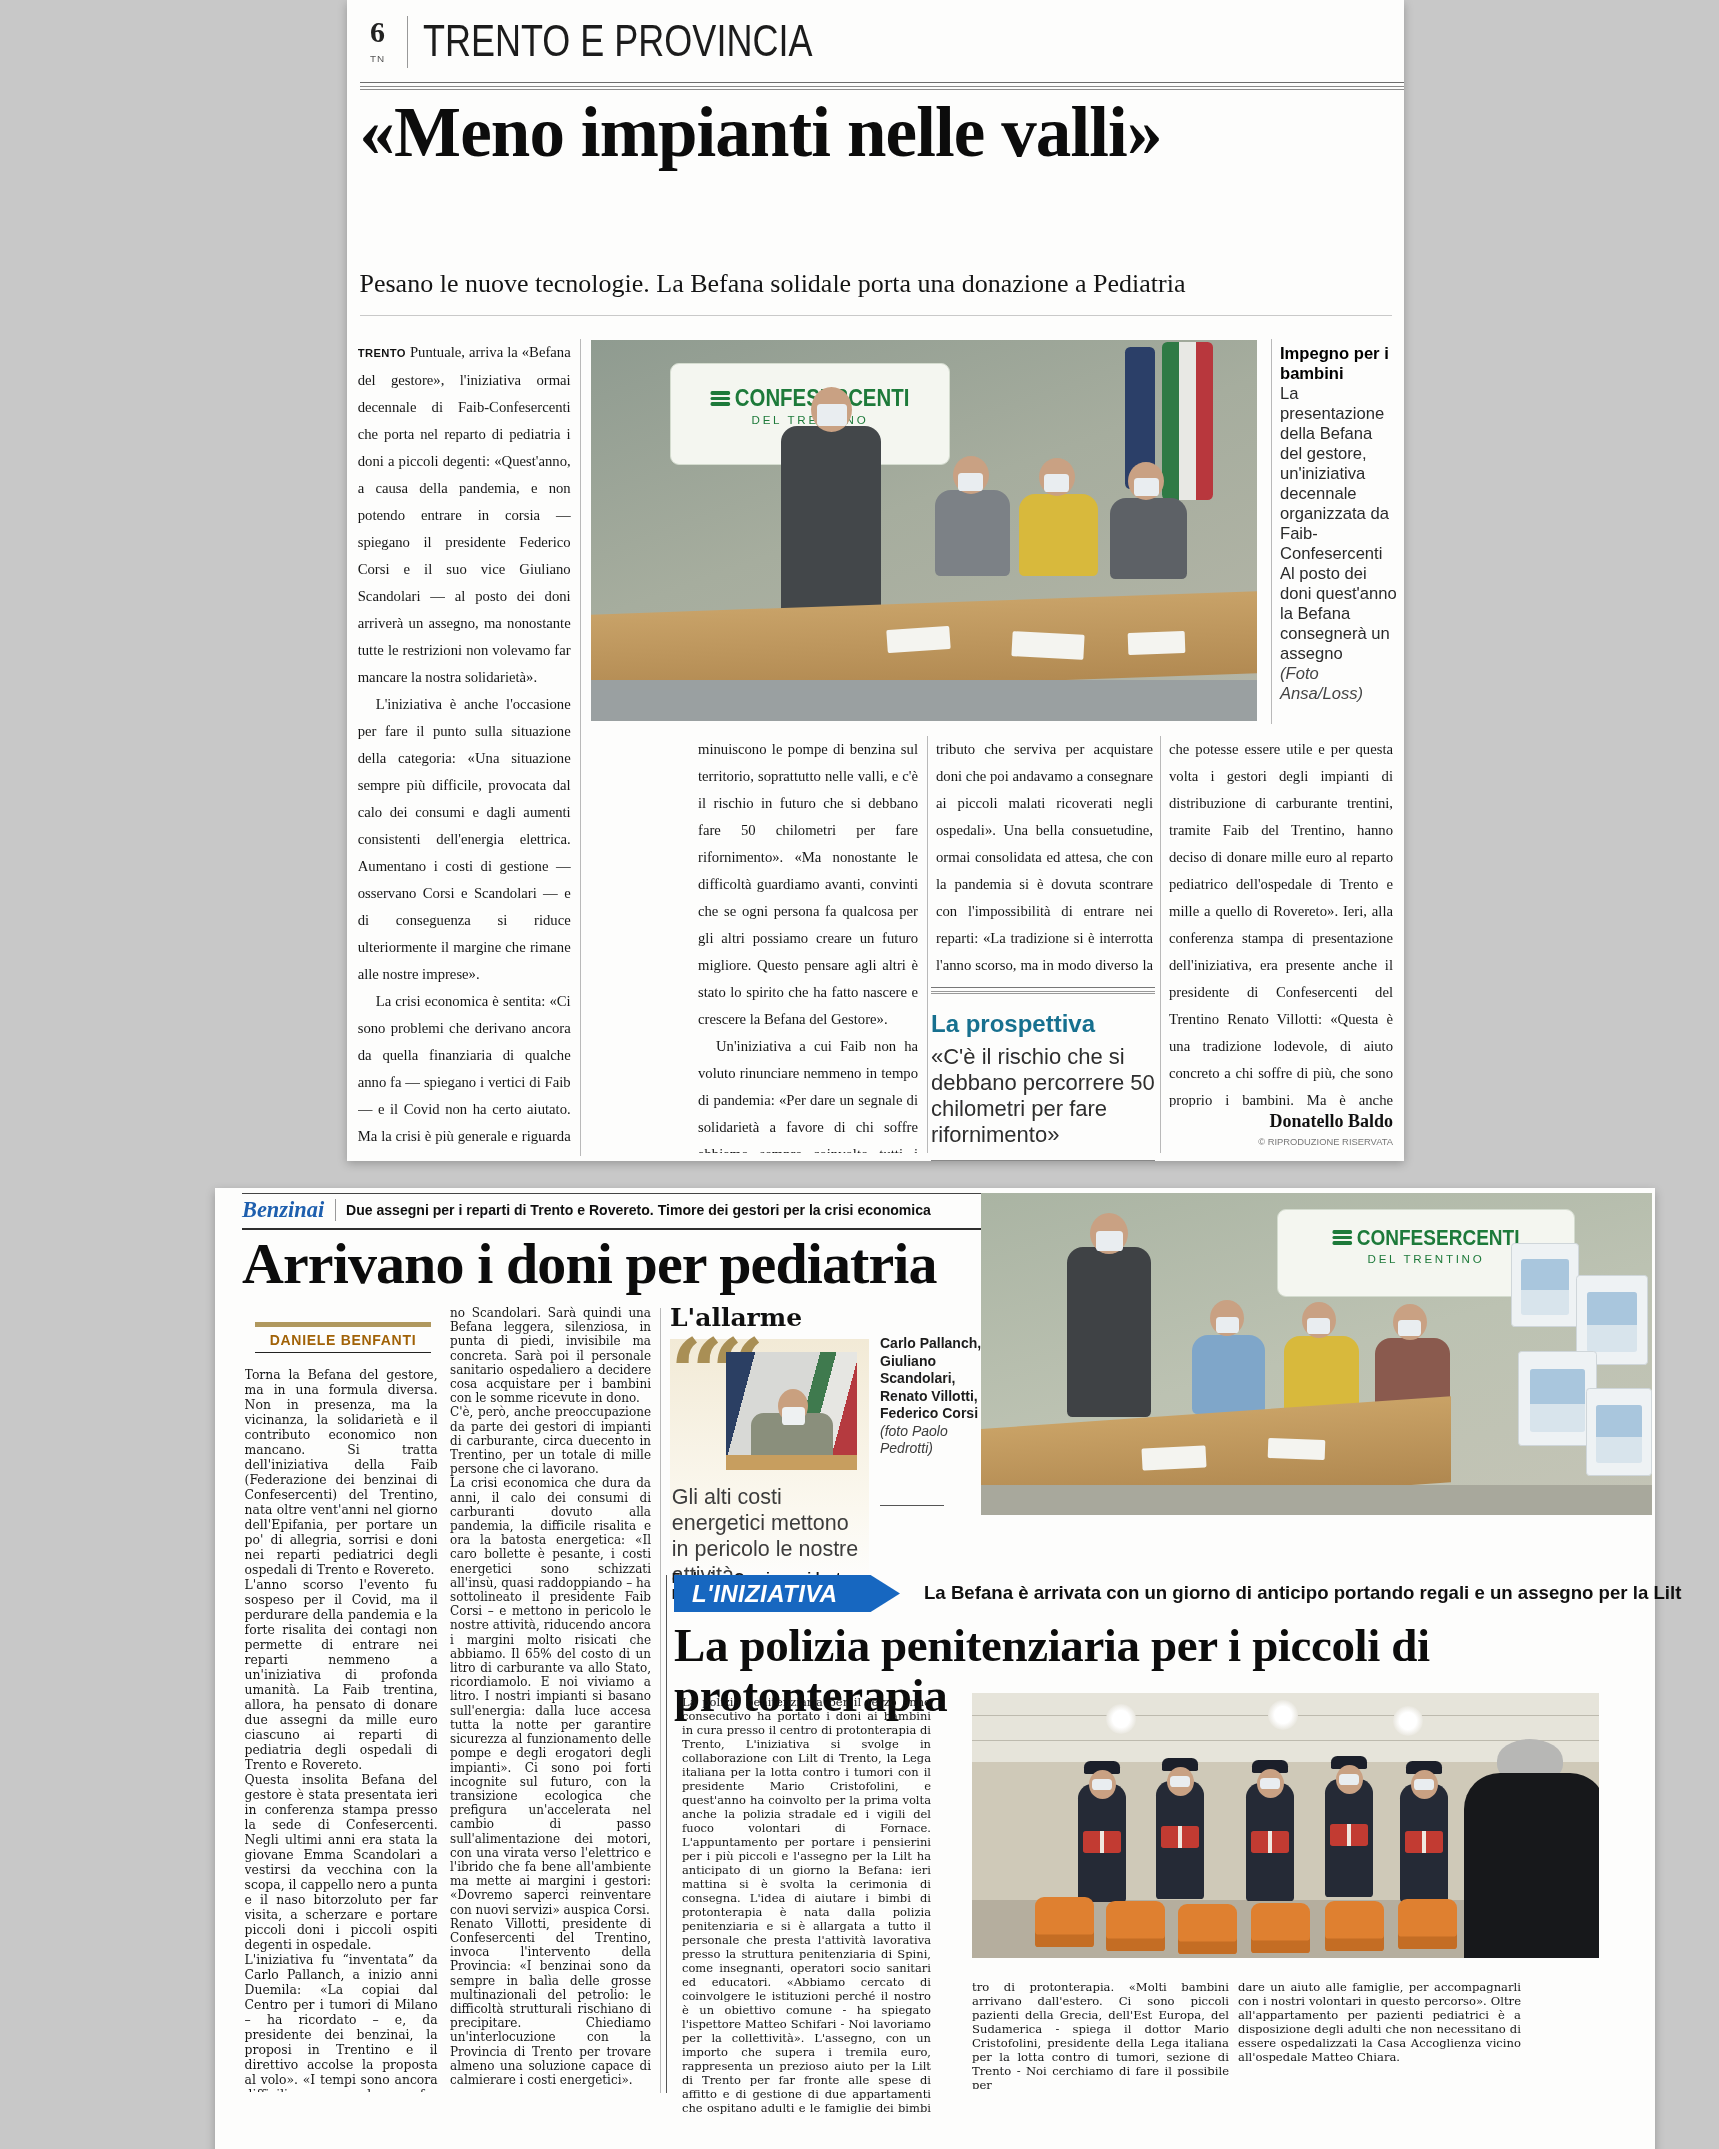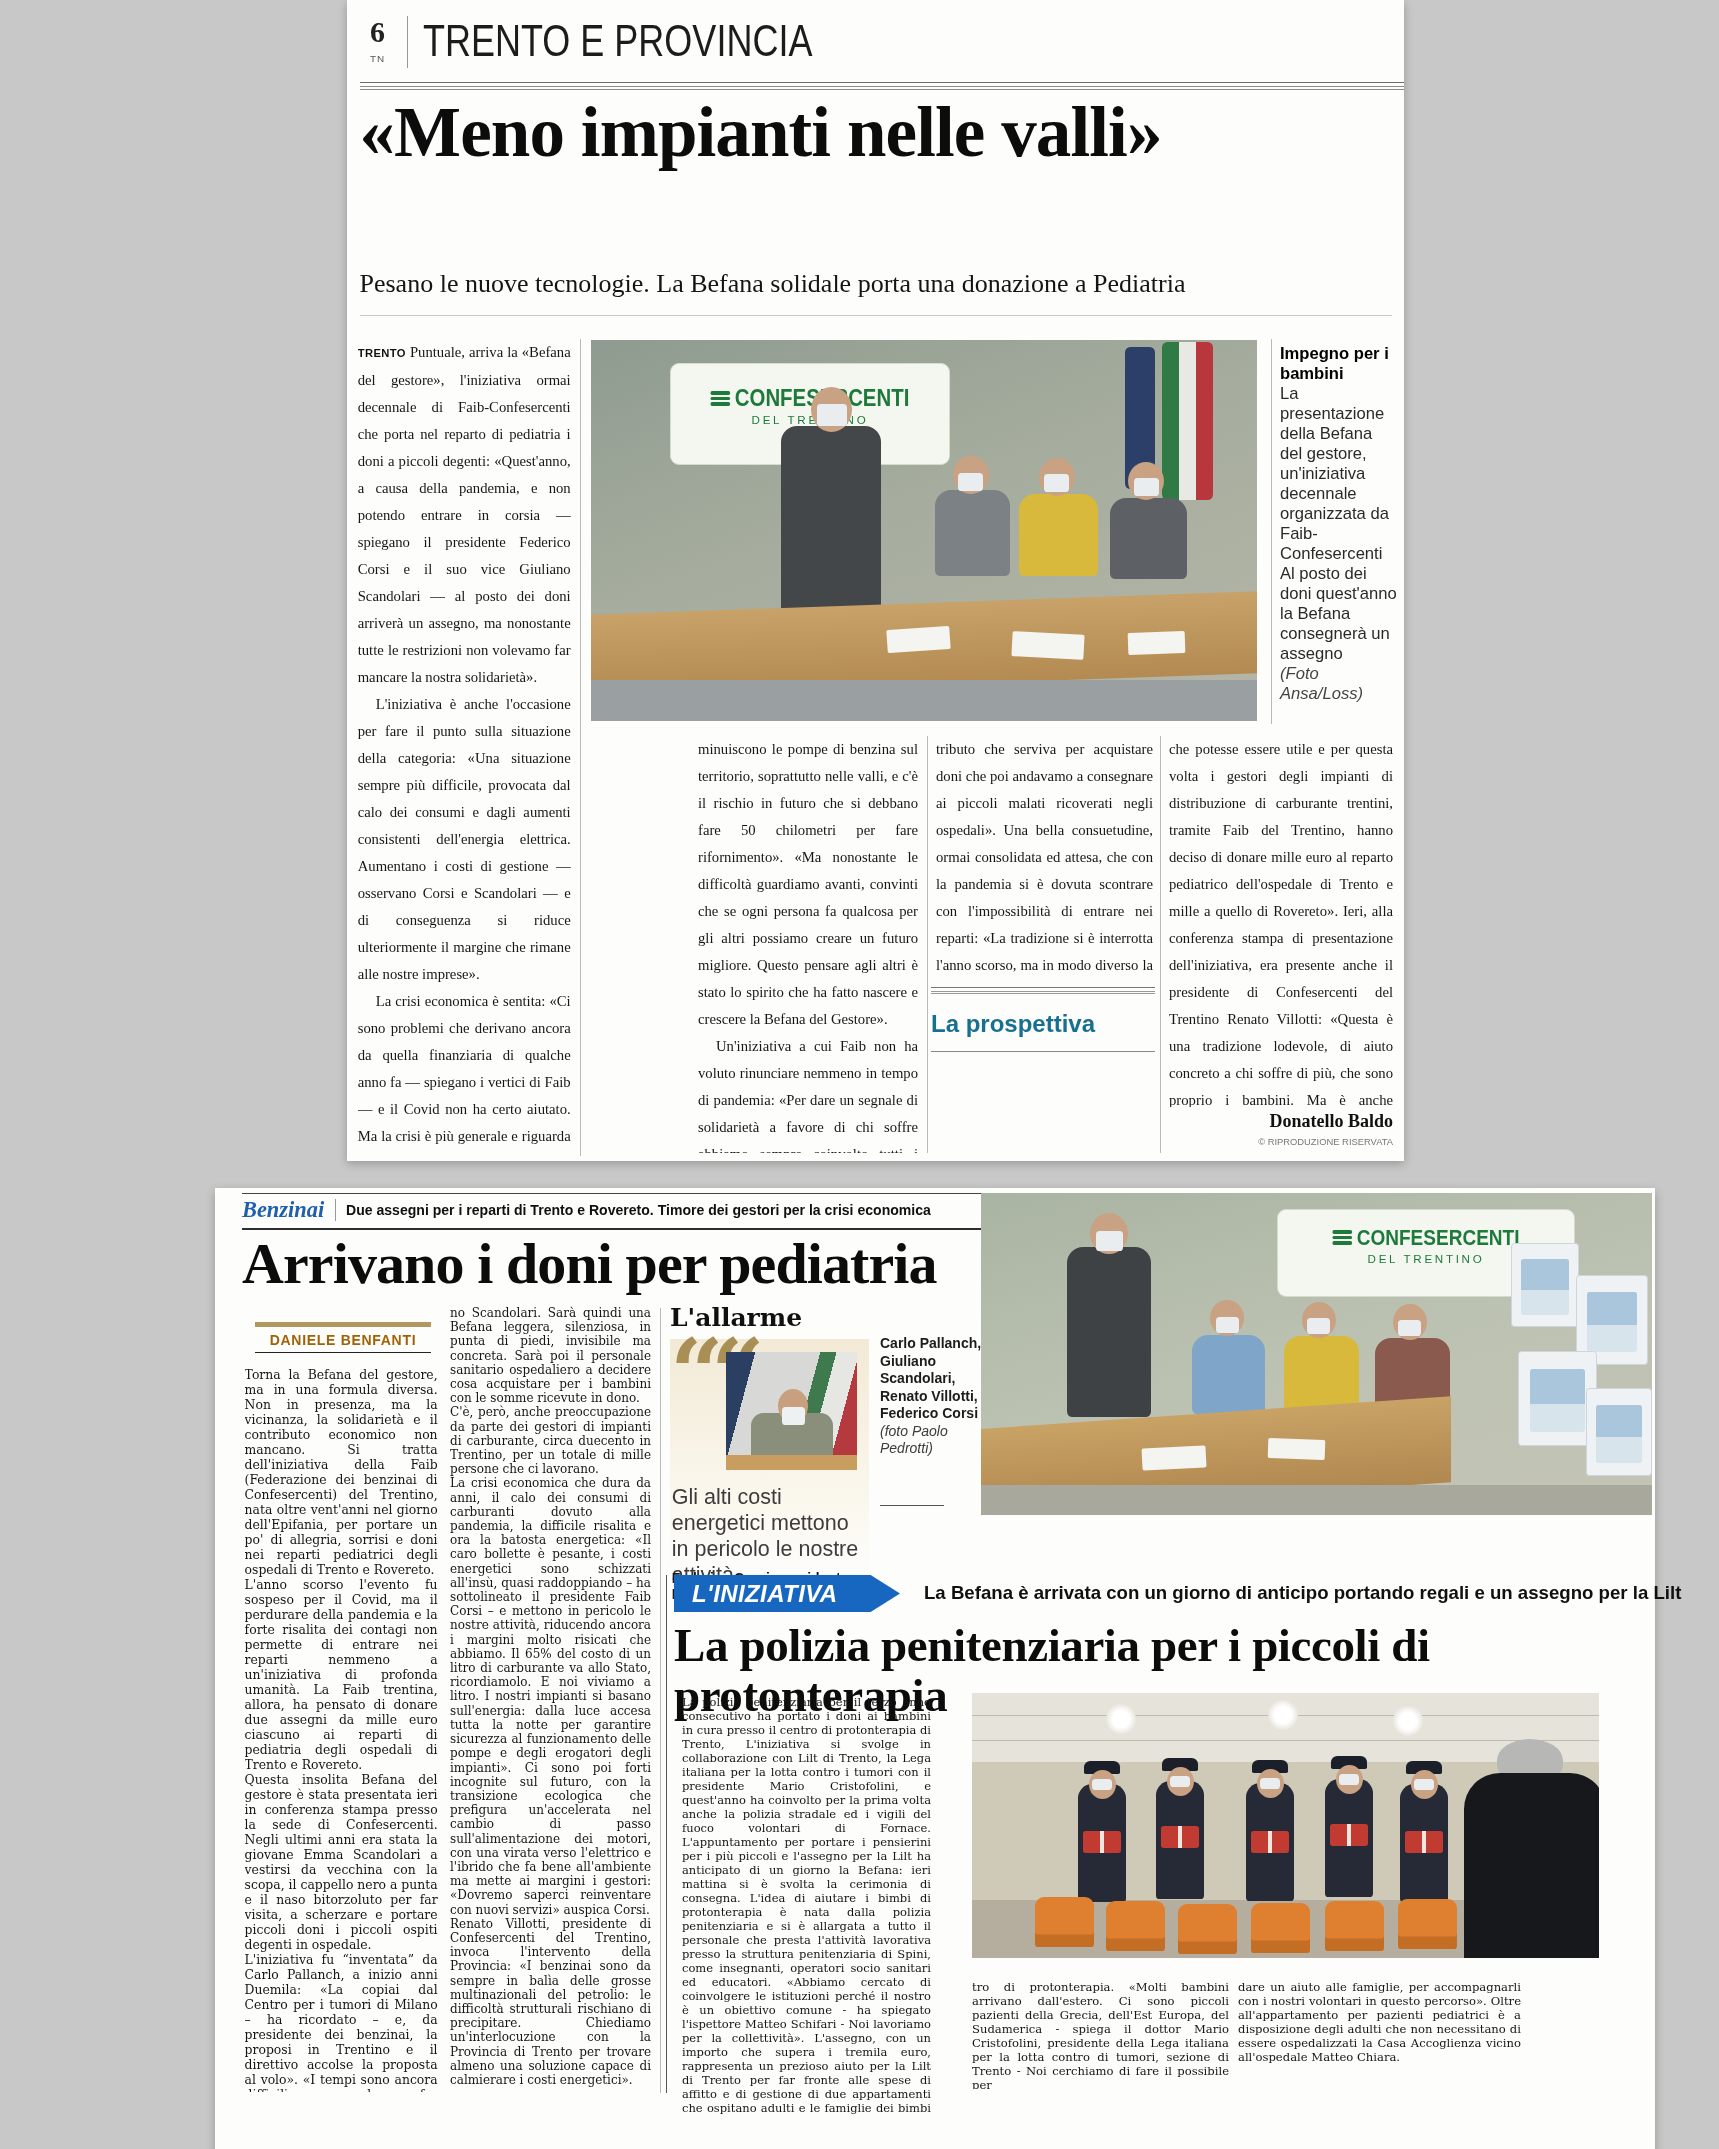--- a/index.html
+++ b/index.html
@@ -191,20 +191,21 @@
     <p>Un'iniziativa a cui Faib non ha voluto rinunciare nemmeno in tempo di pandemia: «Per dare un segnale di solidarietà a favore di chi soffre abbiamo sempre coinvolto tutti i gestori della provincia di Trento chiedendo un con-</p>
   </div>
   <div class="abs vdiv vd2"></div>
 
   <div class="abs bodycol t-body colT3">
     <p>tributo che serviva per acquistare doni che poi andavamo a consegnare ai piccoli malati ricoverati negli ospedali». Una bella consuetudine, ormai consolidata ed attesa, che con la pandemia si è dovuta scontrare con l'impossibilità di entrare nei reparti: «La tradizione si è interrotta l'anno scorso, ma in modo diverso la riprendiamo quest'anno. Abbiamo voluto fare qualcosa</p>
   </div>
   <div class="abs pullquote">
     <div class="pq-rules"></div>
     <div class="pq-title">La prospettiva</div>
+    <div class="pq-text">«C'è il rischio che si debbano percorrere 50 chilometri per fare rifornimento»</div>
     <div class="pq-brule"></div>
   </div>
   <div class="abs vdiv vd3"></div>
 
   <div class="abs bodycol t-body colT4">
     <p>che potesse essere utile e per questa volta i gestori degli impianti di distribuzione di carburante trentini, tramite Faib del Trentino, hanno deciso di donare mille euro al reparto pediatrico dell'ospedale di Trento e mille a quello di Rovereto». Ieri, alla conferenza stampa di presentazione dell'iniziativa, era presente anche il presidente di Confesercenti del Trentino Renato Villotti: «Questa è una tradizione lodevole, di aiuto concreto a chi soffre di più, che sono proprio i bambini. Ma è anche l'occasione per parlare di una categoria che è in difficoltà da decenni».</p>
   </div>
   <div class="abs byline-top">Donatello Baldo</div>
   <div class="abs copy-top">© RIPRODUZIONE RISERVATA</div>
 

